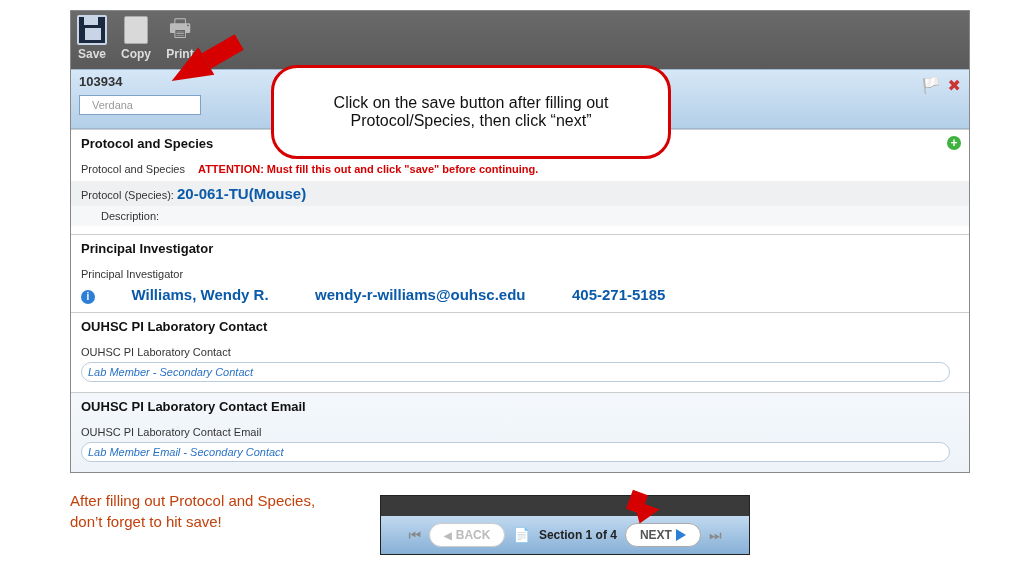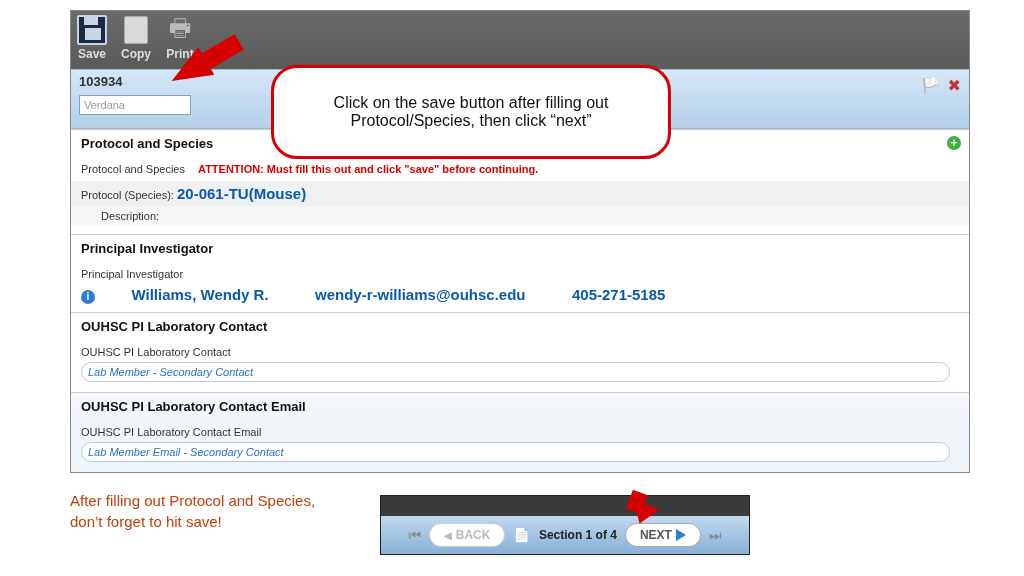--- a/index.html
+++ b/index.html
@@ -63,25 +63,25 @@
     position: relative;
     padding: 4px 8px;
   }
   .proto-id{
     font-size: 13px;
     font-weight: bold;
     color: #333;
   }
   .font-select{
     margin-top:6px;
-    width:112px;
+    width:122px;
     height:20px;
     border:1px solid #7fa3c6;
     font-size:11px;
-    padding:1px 4px;
+    padding:1px 12px;
     color:#999;
     background:#fff;
   }
   .hdr-icons{
     position:absolute;
     right:8px;top:6px;
     display:flex;gap:6px;
     font-size:16px;
   }
   .callout{

